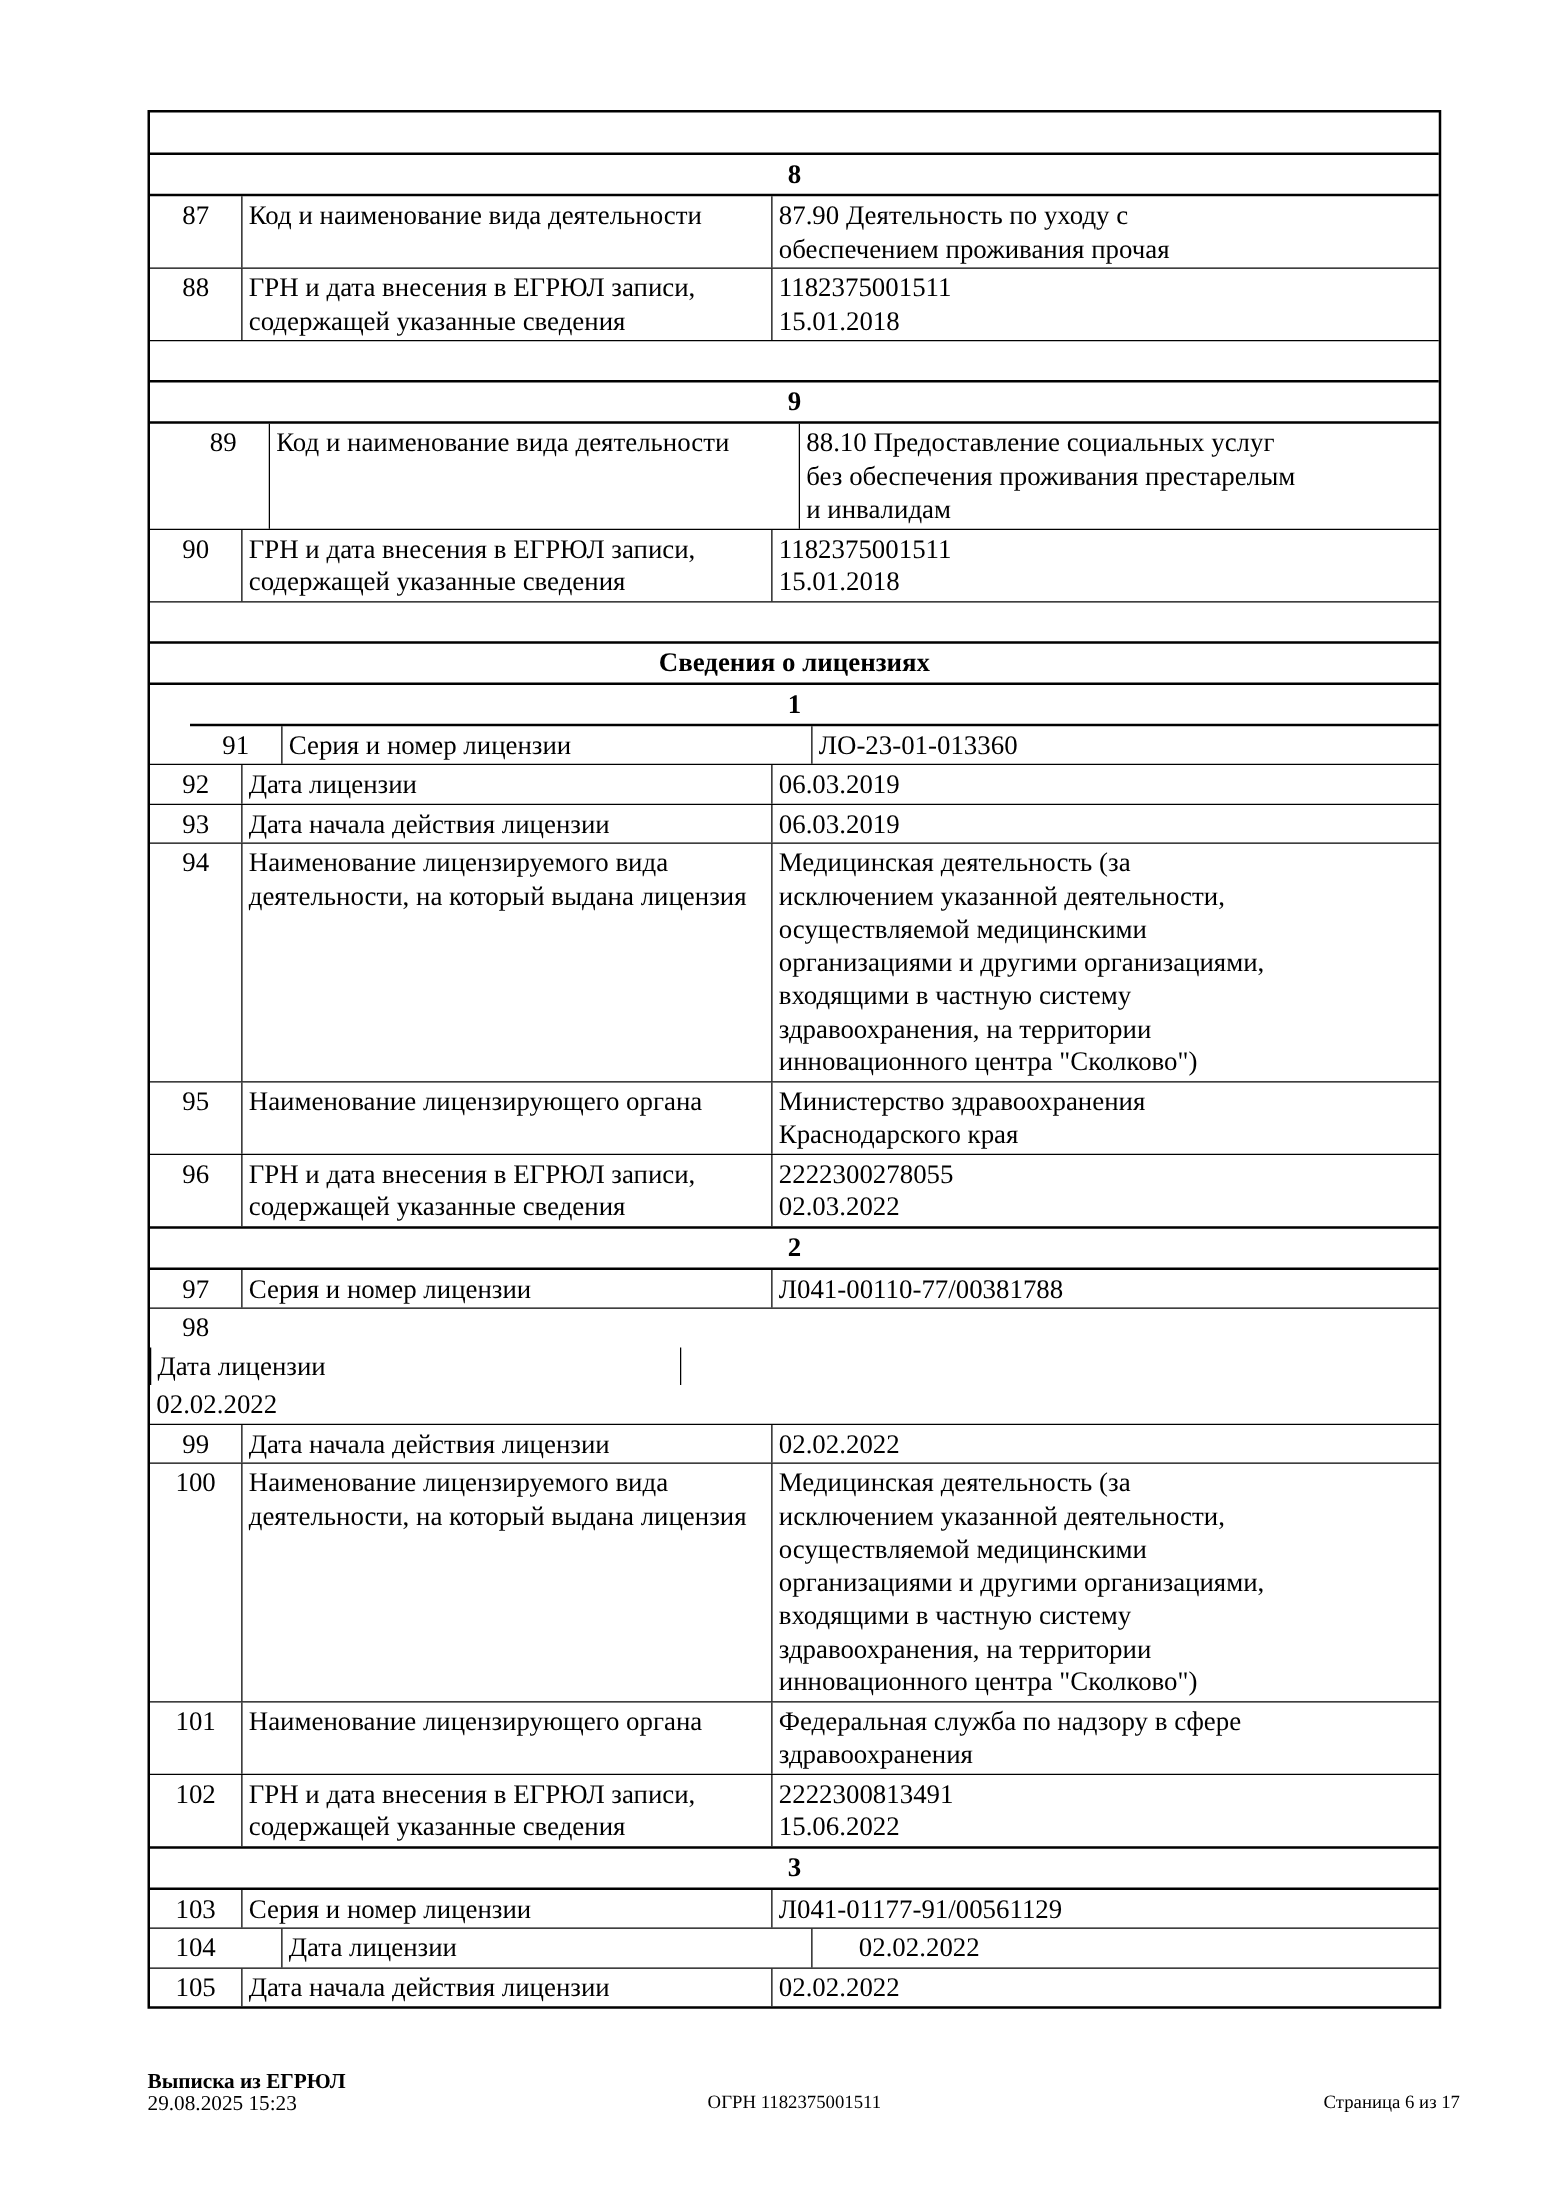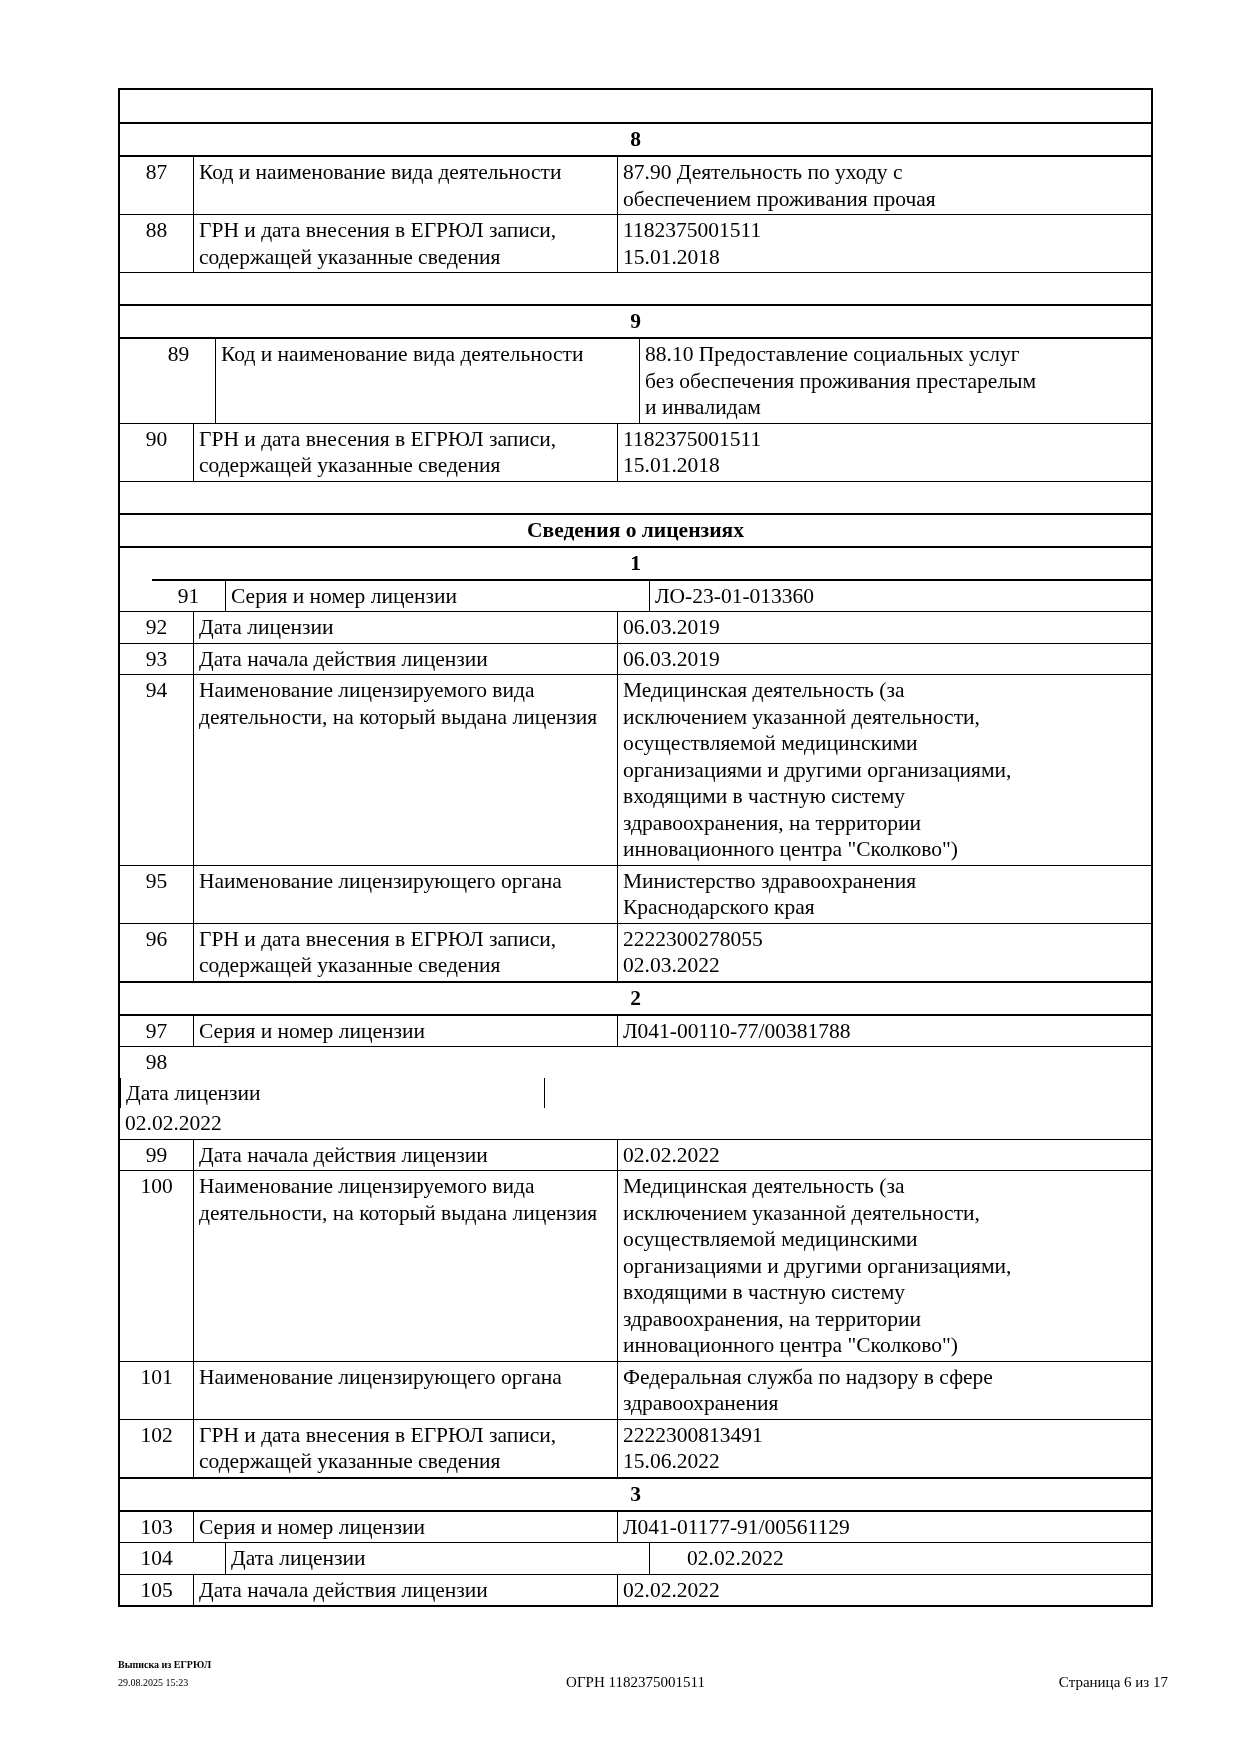--- a/index.html
+++ b/index.html
@@ -57,21 +57,21 @@
     white-space: pre-line;
   }
   .value-cell {
     flex: 1;
     white-space: pre-line;
   }
   .footer-left {
     position: absolute;
     left: 118px;
     top: 1656px;
-    font-size: 10px;
+    font-size: 17px;
     line-height: 18px;
   }
   .footer-bold { font-weight: bold; }
   .footer-center {
     position: absolute;
     left: 118px;
     width: 1035px;
     top: 1673px;
     text-align: center;
     font-size: 15px;

